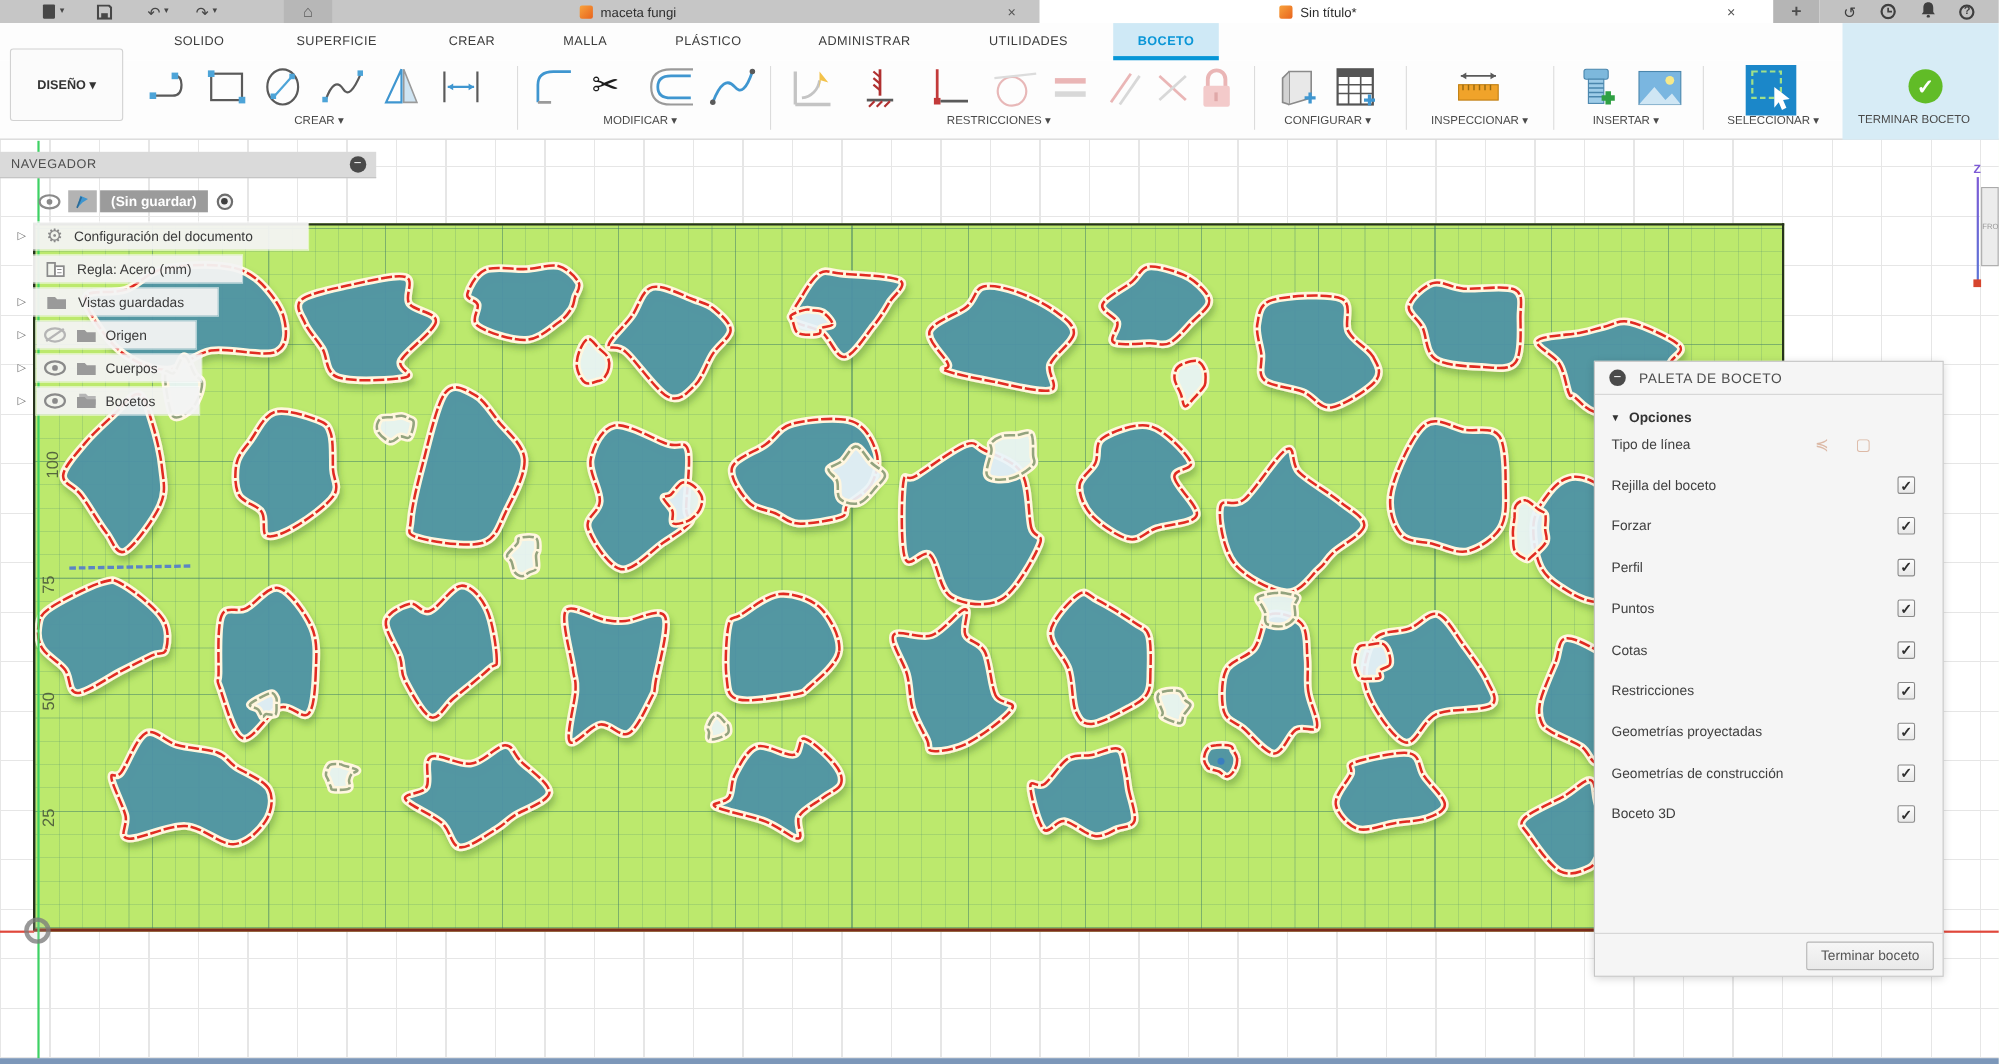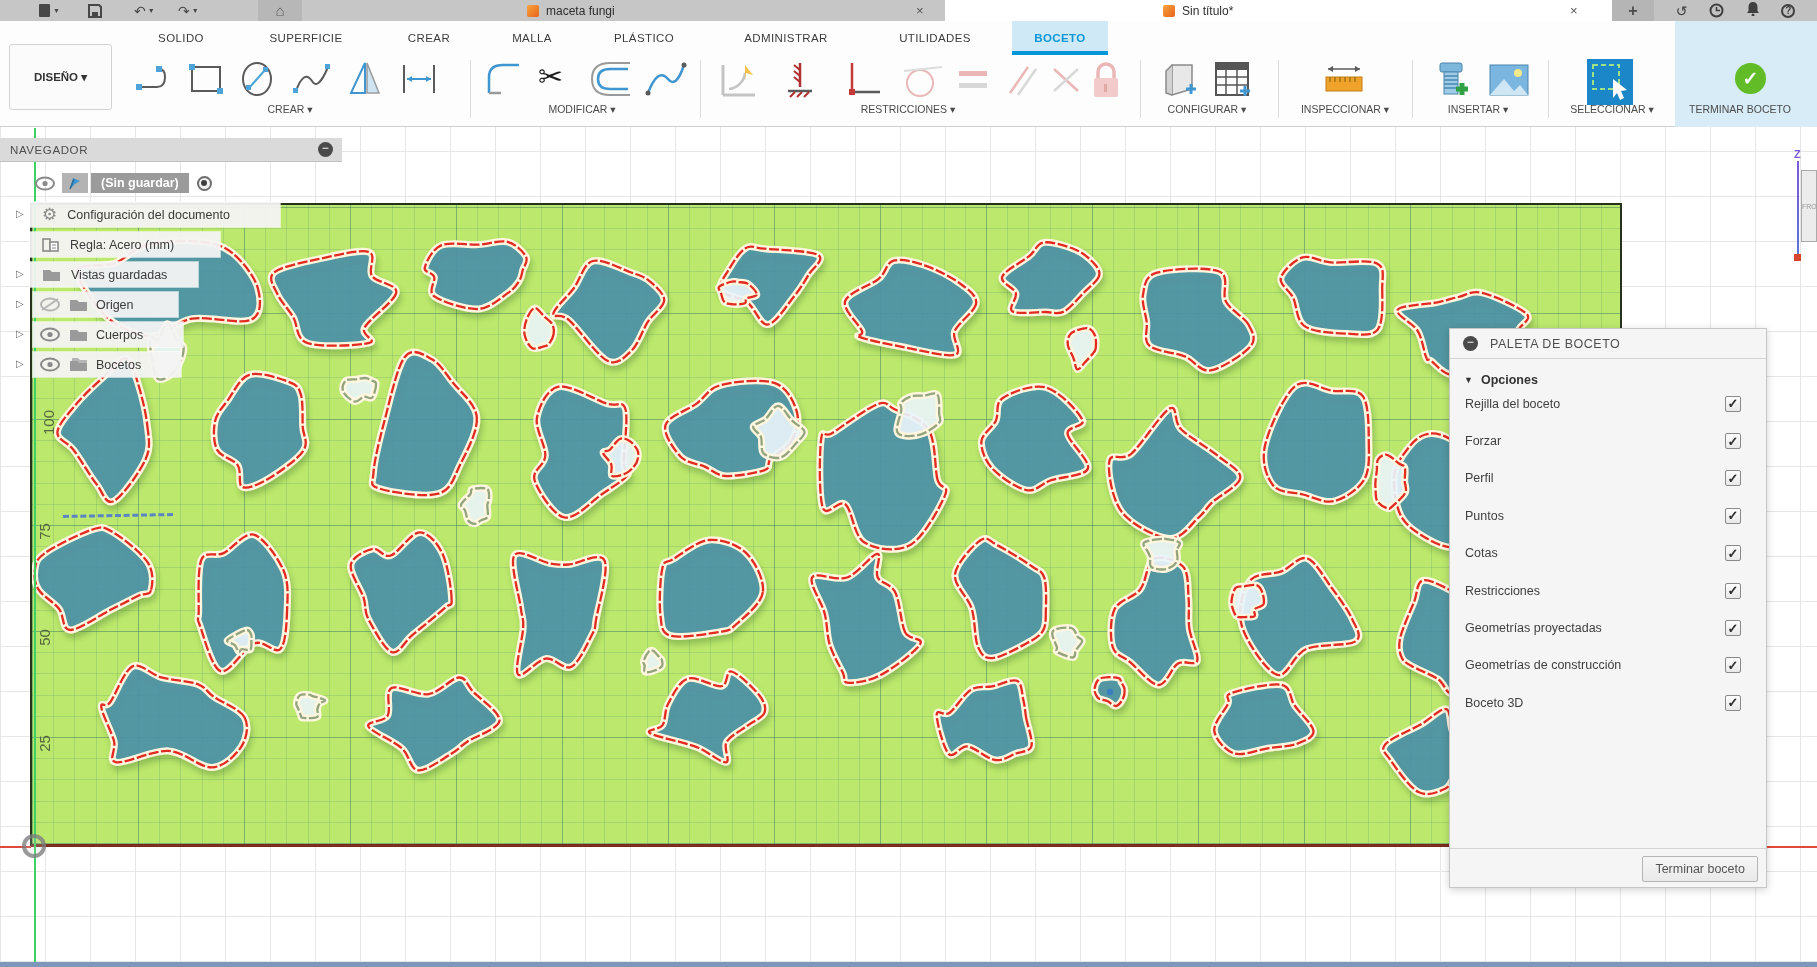--- a/index.html
+++ b/index.html
@@ -581,20 +581,24 @@
   <div id="pal-header">
     <div id="pal-collapse"><span>−</span></div>
     <span>PALETA DE BOCETO</span>
   </div>
   <div id="pal-opciones">
     <span class="tri2">▼</span>
     <span>Opciones</span>
   </div>
   <div id="pal-rows">
     <div class="pal-row">
+      <span class="pal-label">Tipo de línea</span>
+      <span class="faded-ic">≼ ▢</span>
+    </div>
+    <div class="pal-row">
       <span class="pal-label">Rejilla del boceto</span>
       <span class="pal-ctl chk">✓</span>
     </div>
     <div class="pal-row">
       <span class="pal-label">Forzar</span>
       <span class="pal-ctl chk">✓</span>
     </div>
     <div class="pal-row">
       <span class="pal-label">Perfil</span>
       <span class="pal-ctl chk">✓</span>

